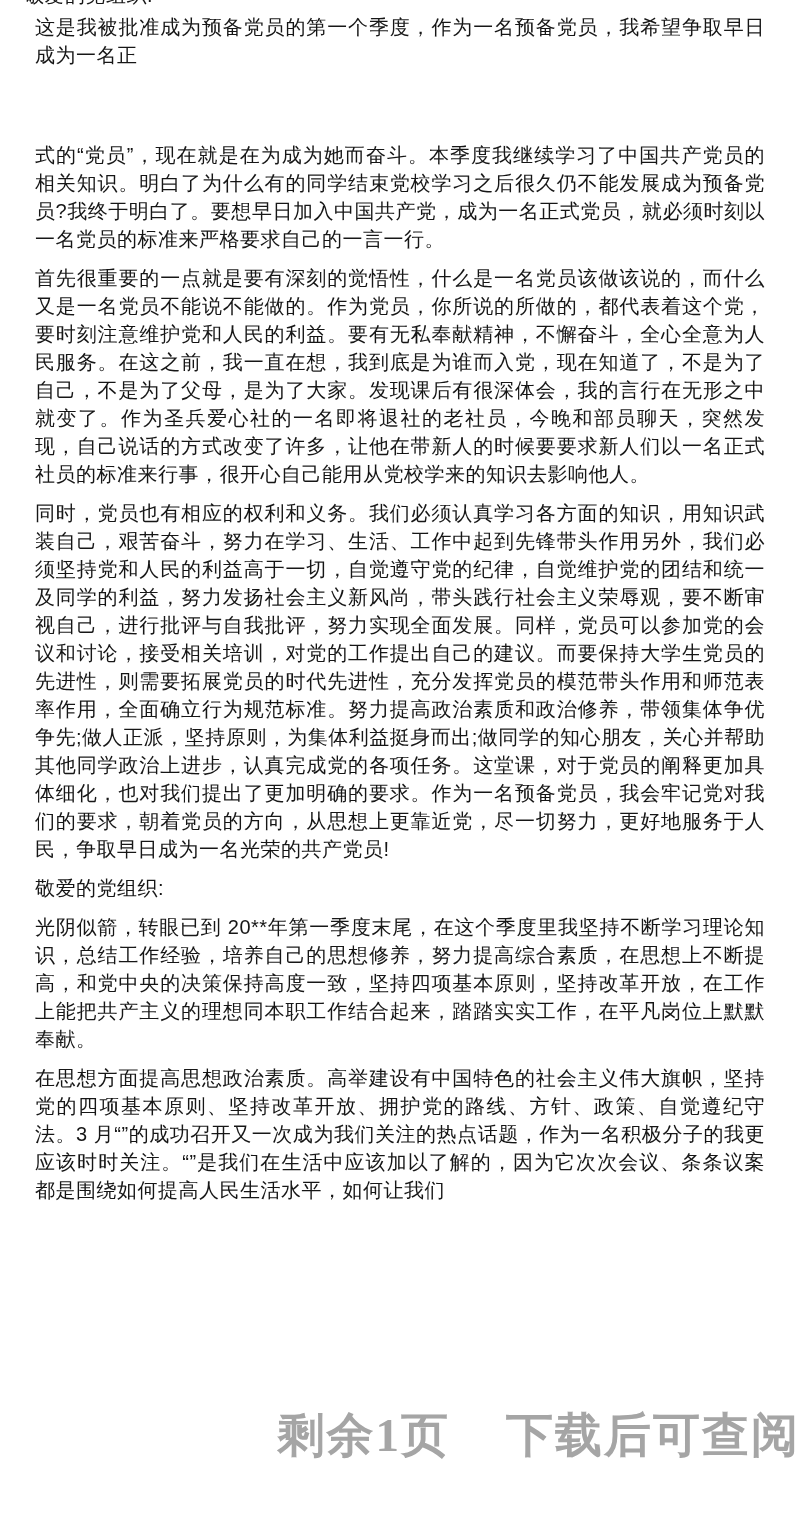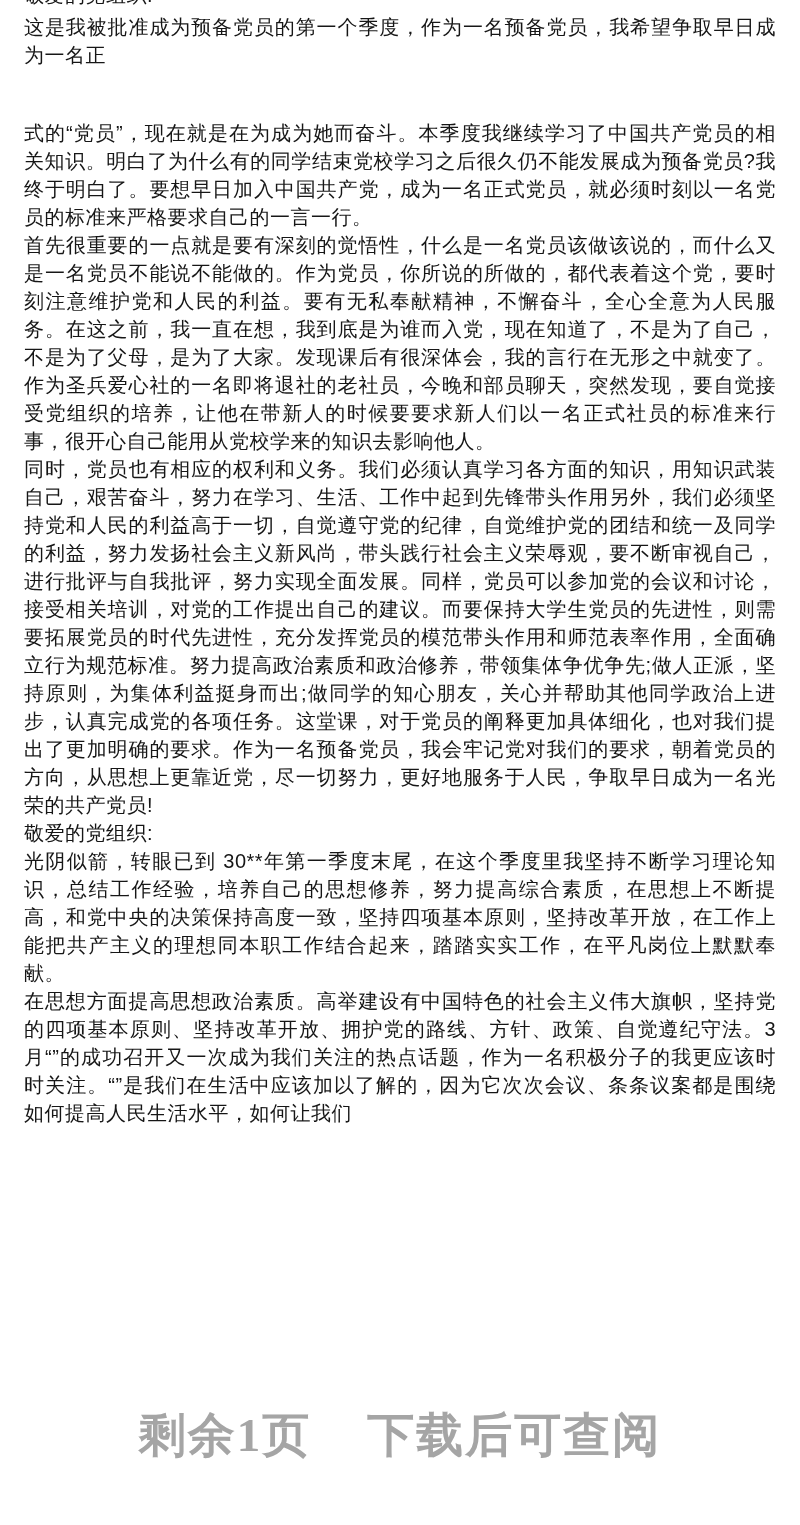--- a/index.html
+++ b/index.html
@@ -25,52 +25,52 @@
   
   .clip-line {
     height: 9px;
     overflow: hidden;
   }
   .clip-line span {
     display: block;
     margin-top: -19px;
     line-height: 28px;
   }
-  .para { margin: 0; }
+  .para { margin: 11px; }
   .first-line { margin-top: 4px; }
   
   .page-gap { height: 50px; }
   .footer {
     position: absolute;
     top: 1405px;
     left: 0;
     width: 800px;
-    text-align: center;
+    text-align: right;
     color: #a5a5a5;
     font-family: "Liberation Serif", "DejaVu Serif", serif;
     font-weight: bold;
     font-size: 47px;
     line-height: 60px;
     letter-spacing: 2px;
     white-space: nowrap;
   }
   .footer .spacer { display: inline-block; width: 56px; }
 </style>
 </head>
 <body>
 
 <div class="doc">
   <div class="clip-line">
     <span>敬爱的党组织:</span>
   </div>
   <p class="para first-line">这是我被批准成为预备党员的第一个季度，作为一名预备党员，我希望争取早日成为一名正</p>
   <div class="page-gap"></div>
   <p class="para">式的“党员”，现在就是在为成为她而奋斗。本季度我继续学习了中国共产党员的相关知识。明白了为什么有的同学结束党校学习之后很久仍不能发展成为预备党员?我终于明白了。要想早日加入中国共产党，成为一名正式党员，就必须时刻以一名党员的标准来严格要求自己的一言一行。</p>
-  <p class="para">首先很重要的一点就是要有深刻的觉悟性，什么是一名党员该做该说的，而什么又是一名党员不能说不能做的。作为党员，你所说的所做的，都代表着这个党，要时刻注意维护党和人民的利益。要有无私奉献精神，不懈奋斗，全心全意为人民服务。在这之前，我一直在想，我到底是为谁而入党，现在知道了，不是为了自己，不是为了父母，是为了大家。发现课后有很深体会，我的言行在无形之中就变了。作为圣兵爱心社的一名即将退社的老社员，今晚和部员聊天，突然发现，要自觉接受党组织的培养，让他在带新人的时候要要求新人们以一名正式社员的标准来行事，很开心自己能用从党校学来的知识去影响他人。</p>
+  <p class="para">首先很重要的一点就是要有深刻的觉悟性，什么是一名党员该做该说的，而什么又是一名党员不能说不能做的。作为党员，你所说的所做的，都代表着这个党，要时刻注意维护党和人民的利益。要有无私奉献精神，不懈奋斗，全心全意为人民服务。在这之前，我一直在想，我到底是为谁而入党，现在知道了，不是为了自己，不是为了父母，是为了大家。发现课后有很深体会，我的言行在无形之中就变了。作为圣兵爱心社的一名即将退社的老社员，今晚和部员聊天，突然发现，自己说话的方式改变了许多，让他在带新人的时候要要求新人们以一名正式社员的标准来行事，很开心自己能用从党校学来的知识去影响他人。</p>
   <p class="para">同时，党员也有相应的权利和义务。我们必须认真学习各方面的知识，用知识武装自己，艰苦奋斗，努力在学习、生活、工作中起到先锋带头作用另外，我们必须坚持党和人民的利益高于一切，自觉遵守党的纪律，自觉维护党的团结和统一及同学的利益，努力发扬社会主义新风尚，带头践行社会主义荣辱观，要不断审视自己，进行批评与自我批评，努力实现全面发展。同样，党员可以参加党的会议和讨论，接受相关培训，对党的工作提出自己的建议。而要保持大学生党员的先进性，则需要拓展党员的时代先进性，充分发挥党员的模范带头作用和师范表率作用，全面确立行为规范标准。努力提高政治素质和政治修养，带领集体争优争先;做人正派，坚持原则，为集体利益挺身而出;做同学的知心朋友，关心并帮助其他同学政治上进步，认真完成党的各项任务。这堂课，对于党员的阐释更加具体细化，也对我们提出了更加明确的要求。作为一名预备党员，我会牢记党对我们的要求，朝着党员的方向，从思想上更靠近党，尽一切努力，更好地服务于人民，争取早日成为一名光荣的共产党员!</p>
   <p class="para">敬爱的党组织:</p>
-  <p class="para">光阴似箭，转眼已到 30**年第一季度末尾，在这个季度里我坚持不断学习理论知识，总结工作经验，培养自己的思想修养，努力提高综合素质，在思想上不断提高，和党中央的决策保持高度一致，坚持四项基本原则，坚持改革开放，在工作上能把共产主义的理想同本职工作结合起来，踏踏实实工作，在平凡岗位上默默奉献。</p>
+  <p class="para">光阴似箭，转眼已到 20**年第一季度末尾，在这个季度里我坚持不断学习理论知识，总结工作经验，培养自己的思想修养，努力提高综合素质，在思想上不断提高，和党中央的决策保持高度一致，坚持四项基本原则，坚持改革开放，在工作上能把共产主义的理想同本职工作结合起来，踏踏实实工作，在平凡岗位上默默奉献。</p>
   <p class="para">在思想方面提高思想政治素质。高举建设有中国特色的社会主义伟大旗帜，坚持党的四项基本原则、坚持改革开放、拥护党的路线、方针、政策、自觉遵纪守法。3 月“”的成功召开又一次成为我们关注的热点话题，作为一名积极分子的我更应该时时关注。“”是我们在生活中应该加以了解的，因为它次次会议、条条议案都是围绕如何提高人民生活水平，如何让我们</p>
 </div>
 
 <div class="footer">
   <span>剩余1页</span><span class="spacer"></span><span>下载后可查阅</span>
 </div>
 
 </body></html>

